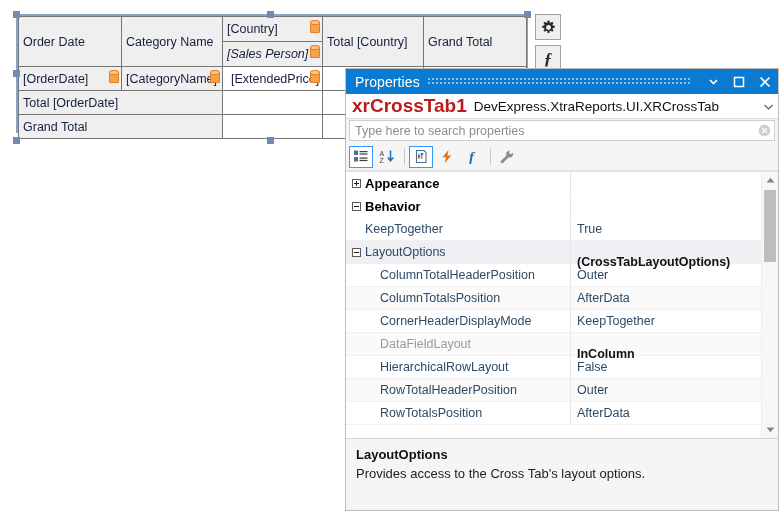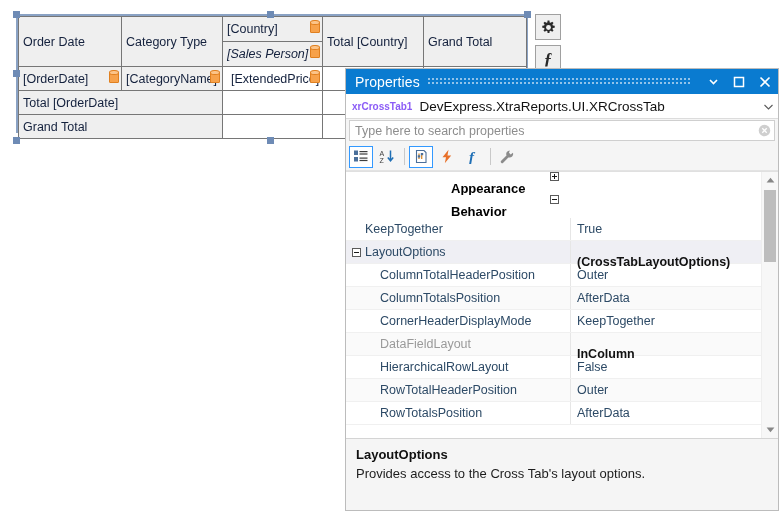--- a/index.html
+++ b/index.html
@@ -184,22 +184,22 @@
     height: 24px;
     background: #ffffff;
     border-bottom: 1px solid #dcdcdc;
     display: flex;
     align-items: center;
     flex: 0 0 auto;
     padding: 0 2px 0 6px;
   }
   #prop-object-name {
     font-weight: bold;
-    font-size: 10px;
-    color: #8b5cf6;
+    font-size: 19px;
+    color: #b91c1c;
     margin-right: 7px;
     white-space: nowrap;
   }
   #prop-object-type {
     font-size: 13.5px;
     color: #111111;
     white-space: nowrap;
     flex: 1 1 auto;
     overflow: hidden;
   }
@@ -288,21 +288,20 @@
     height: 23px;
     display: flex;
     align-items: center;
     position: relative;
     box-sizing: border-box;
     border-bottom: 1px solid #f0f0f0;
   }
   .pg-row.cat {
     background: #ffffff;
     border-bottom: 1px solid #ffffff;
-    flex-direction: column;
   }
   .pg-row.alt {
     background: #fafafa;
   }
   .pg-row.sel {
     background: #efeff4;
   }
   .pg-expander {
     width: 17px;
     flex: 0 0 auto;
@@ -441,21 +440,21 @@
         <col style="width:101px">
         <col style="width:103px">
       </colgroup>
       <tbody>
 
         <tr>
           <td class="hdr" rowspan="2">
             <span class="cell-txt">Order Date</span>
           </td>
           <td class="hdr" rowspan="2">
-            <span class="cell-txt">Category Type</span>
+            <span class="cell-txt">Category Name</span>
           </td>
           <td class="hdr" style="height:24px;">
             <span class="cell-txt">[Country]</span>
             <span class="field-marker">
                 <span class="fm-body"></span>
                 <span class="fm-top"></span>
               </span>
           </td>
           <td class="hdr" rowspan="2">
             <span class="cell-txt">Total [Country]</span>

